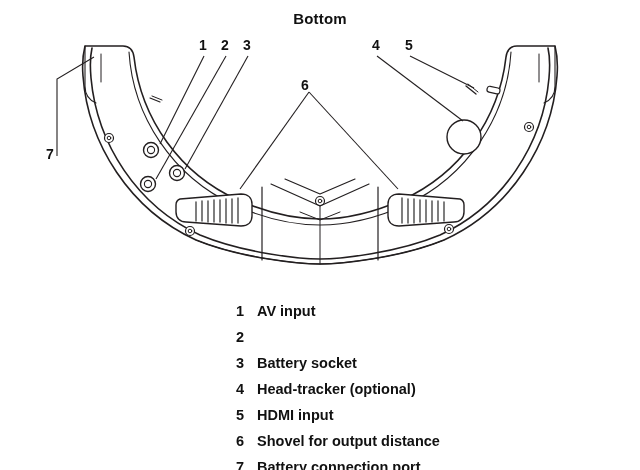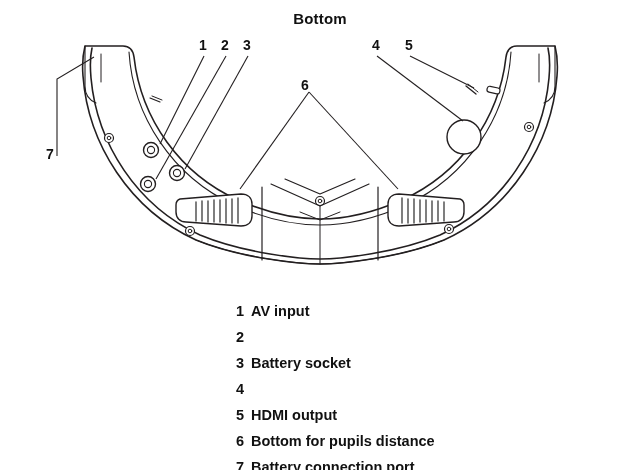--- a/index.html
+++ b/index.html
@@ -61,21 +61,21 @@
     height: 26px;
     line-height: 26px;
     white-space: nowrap;
   }
   .legend-num {
     width: 14px;
     flex: 0 0 14px;
     text-align: left;
   }
   .legend-text {
-    margin-left: 1px;
+    margin-left: 7px;
   }
 </style>
 </head>
 <body>
 
 <div id="stage">
 
   <div class="title">Bottom</div>
 
   <div class="callout" style="left:199px; top:38px;">1</div>
@@ -207,28 +207,29 @@
     </div>
     <div class="legend-row">
       <span class="legend-num">2</span>
     </div>
     <div class="legend-row">
       <span class="legend-num">3</span>
       <span class="legend-text">Battery socket</span>
     </div>
     <div class="legend-row">
       <span class="legend-num">4</span>
+      <span class="legend-text">Head-tracker (optional)</span>
     </div>
     <div class="legend-row">
       <span class="legend-num">5</span>
-      <span class="legend-text">HDMI output</span>
+      <span class="legend-text">HDMI input</span>
     </div>
     <div class="legend-row">
       <span class="legend-num">6</span>
-      <span class="legend-text">Bottom for pupils distance</span>
+      <span class="legend-text">Shovel for output distance</span>
     </div>
     <div class="legend-row">
       <span class="legend-num">7</span>
       <span class="legend-text">Battery connection port</span>
     </div>
   </div>
 
 </div>
 
 </body></html>

